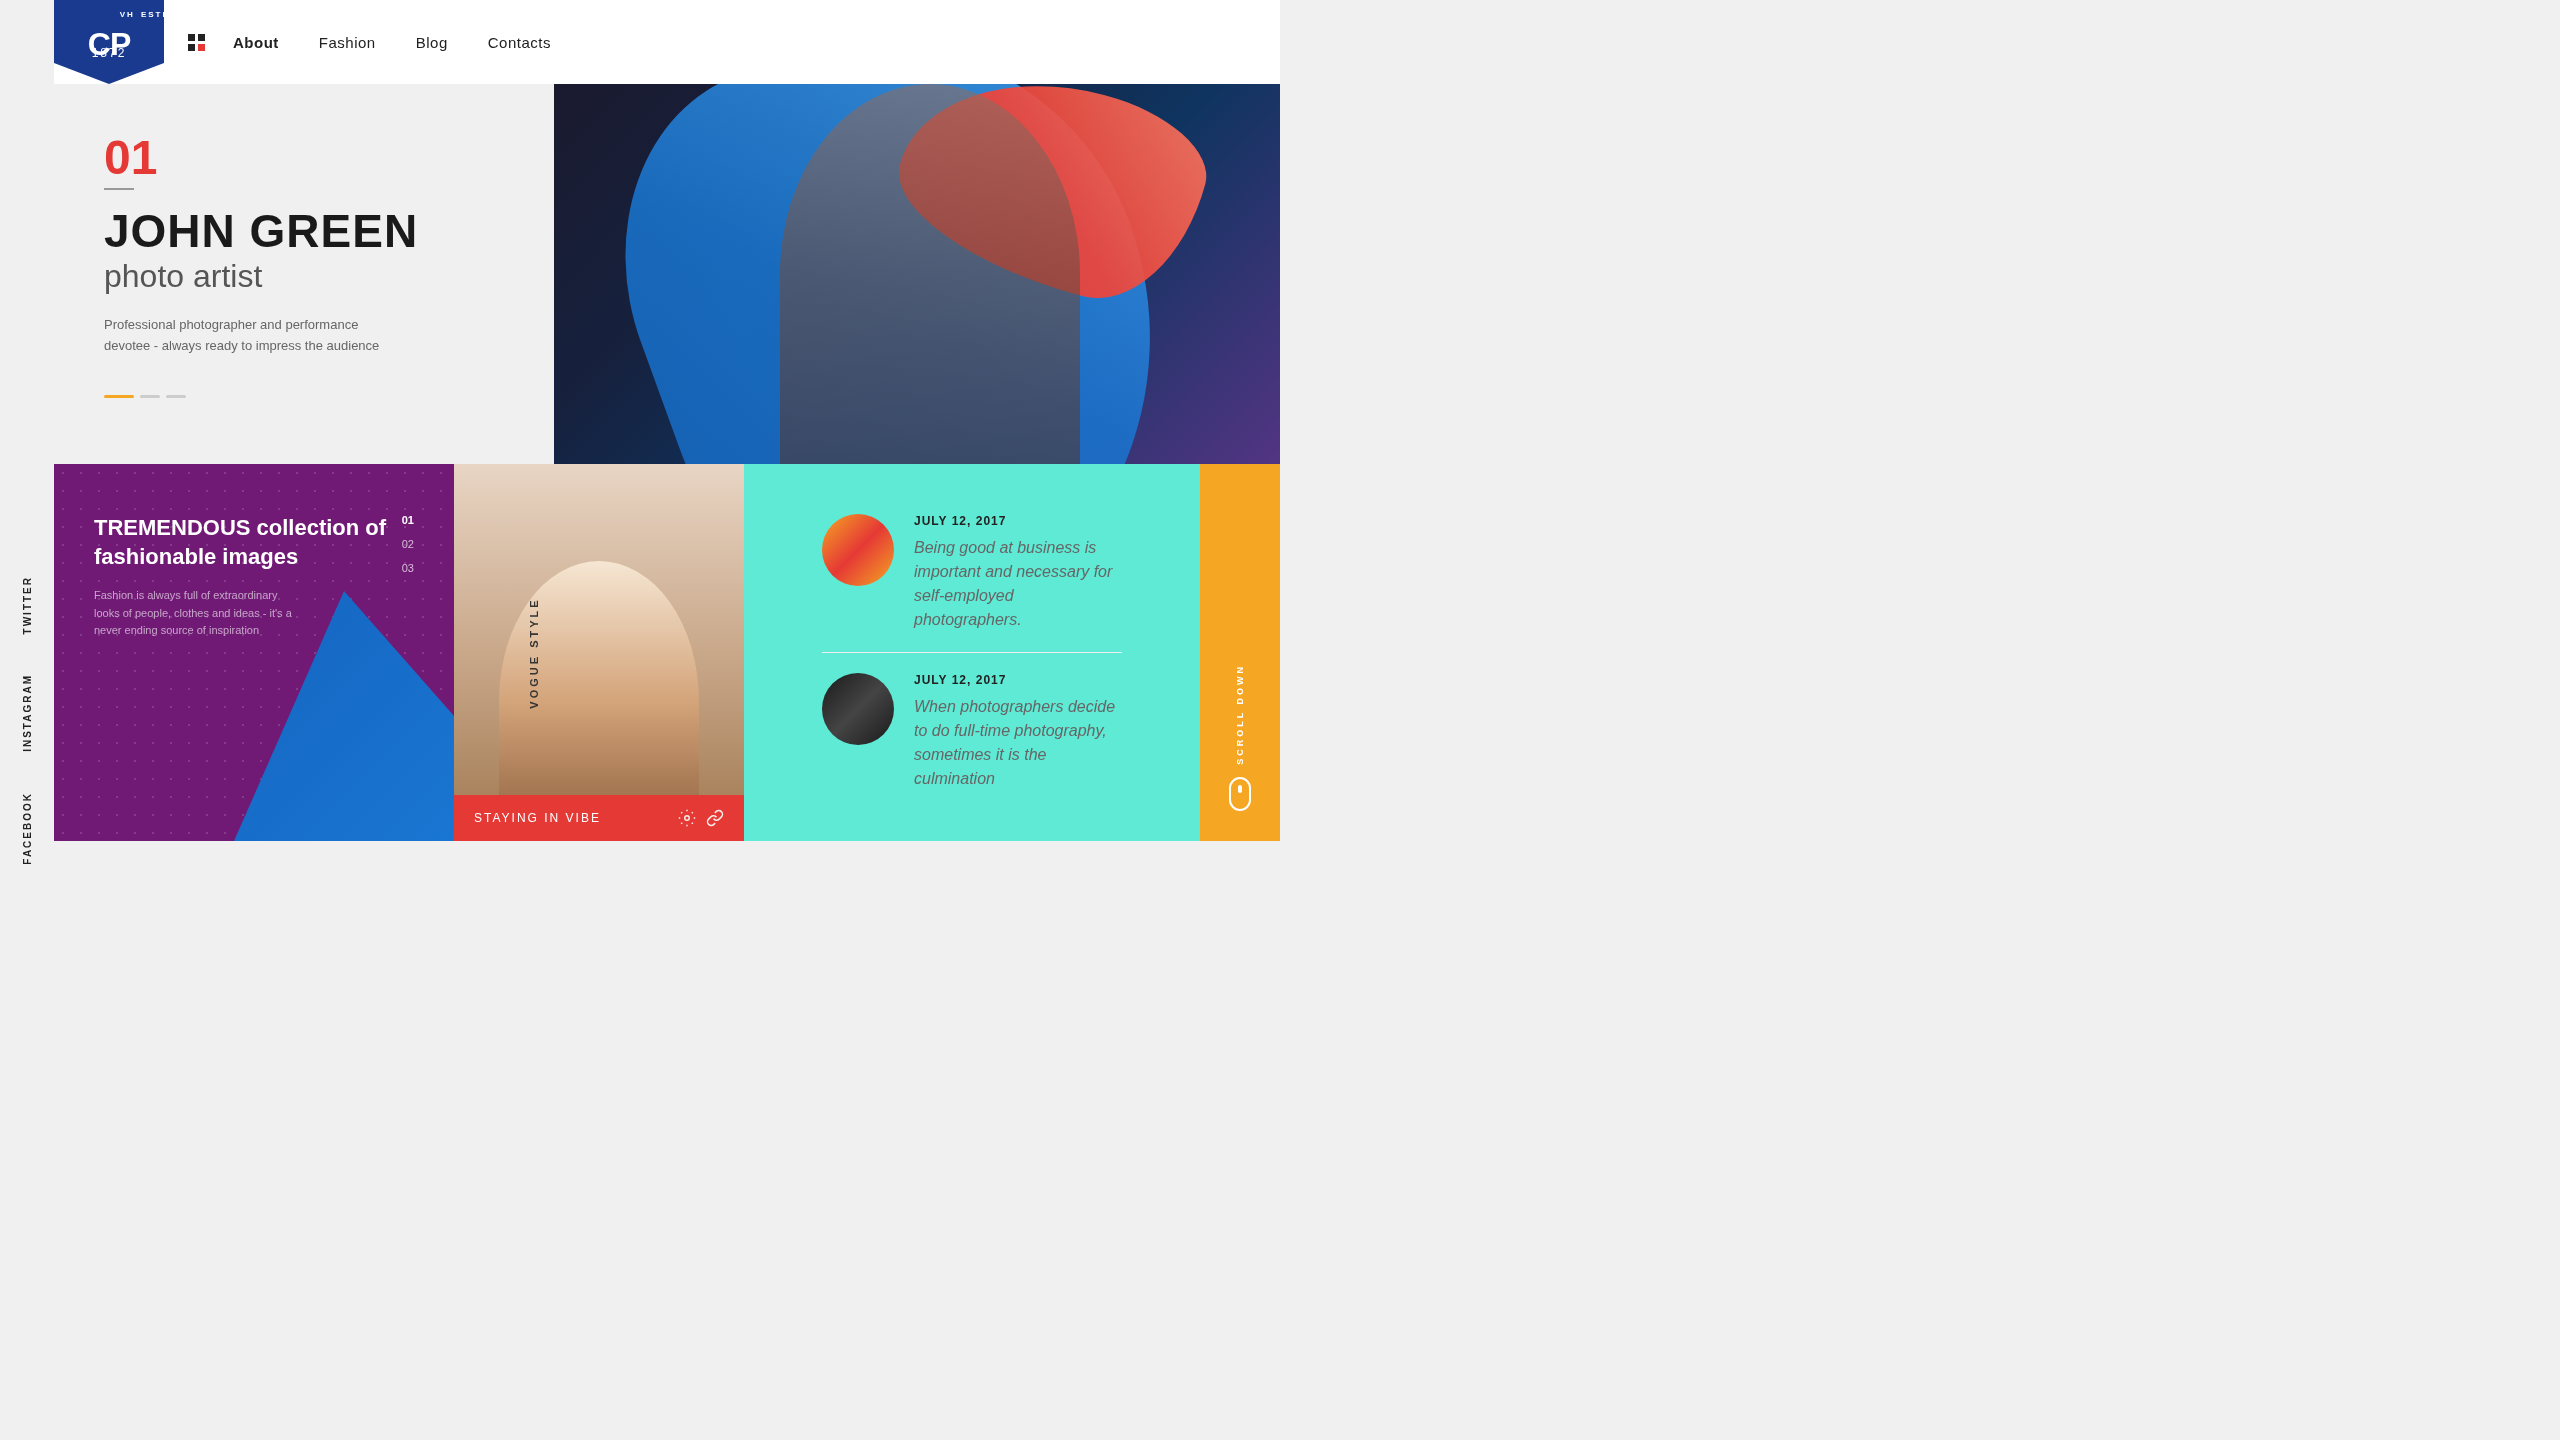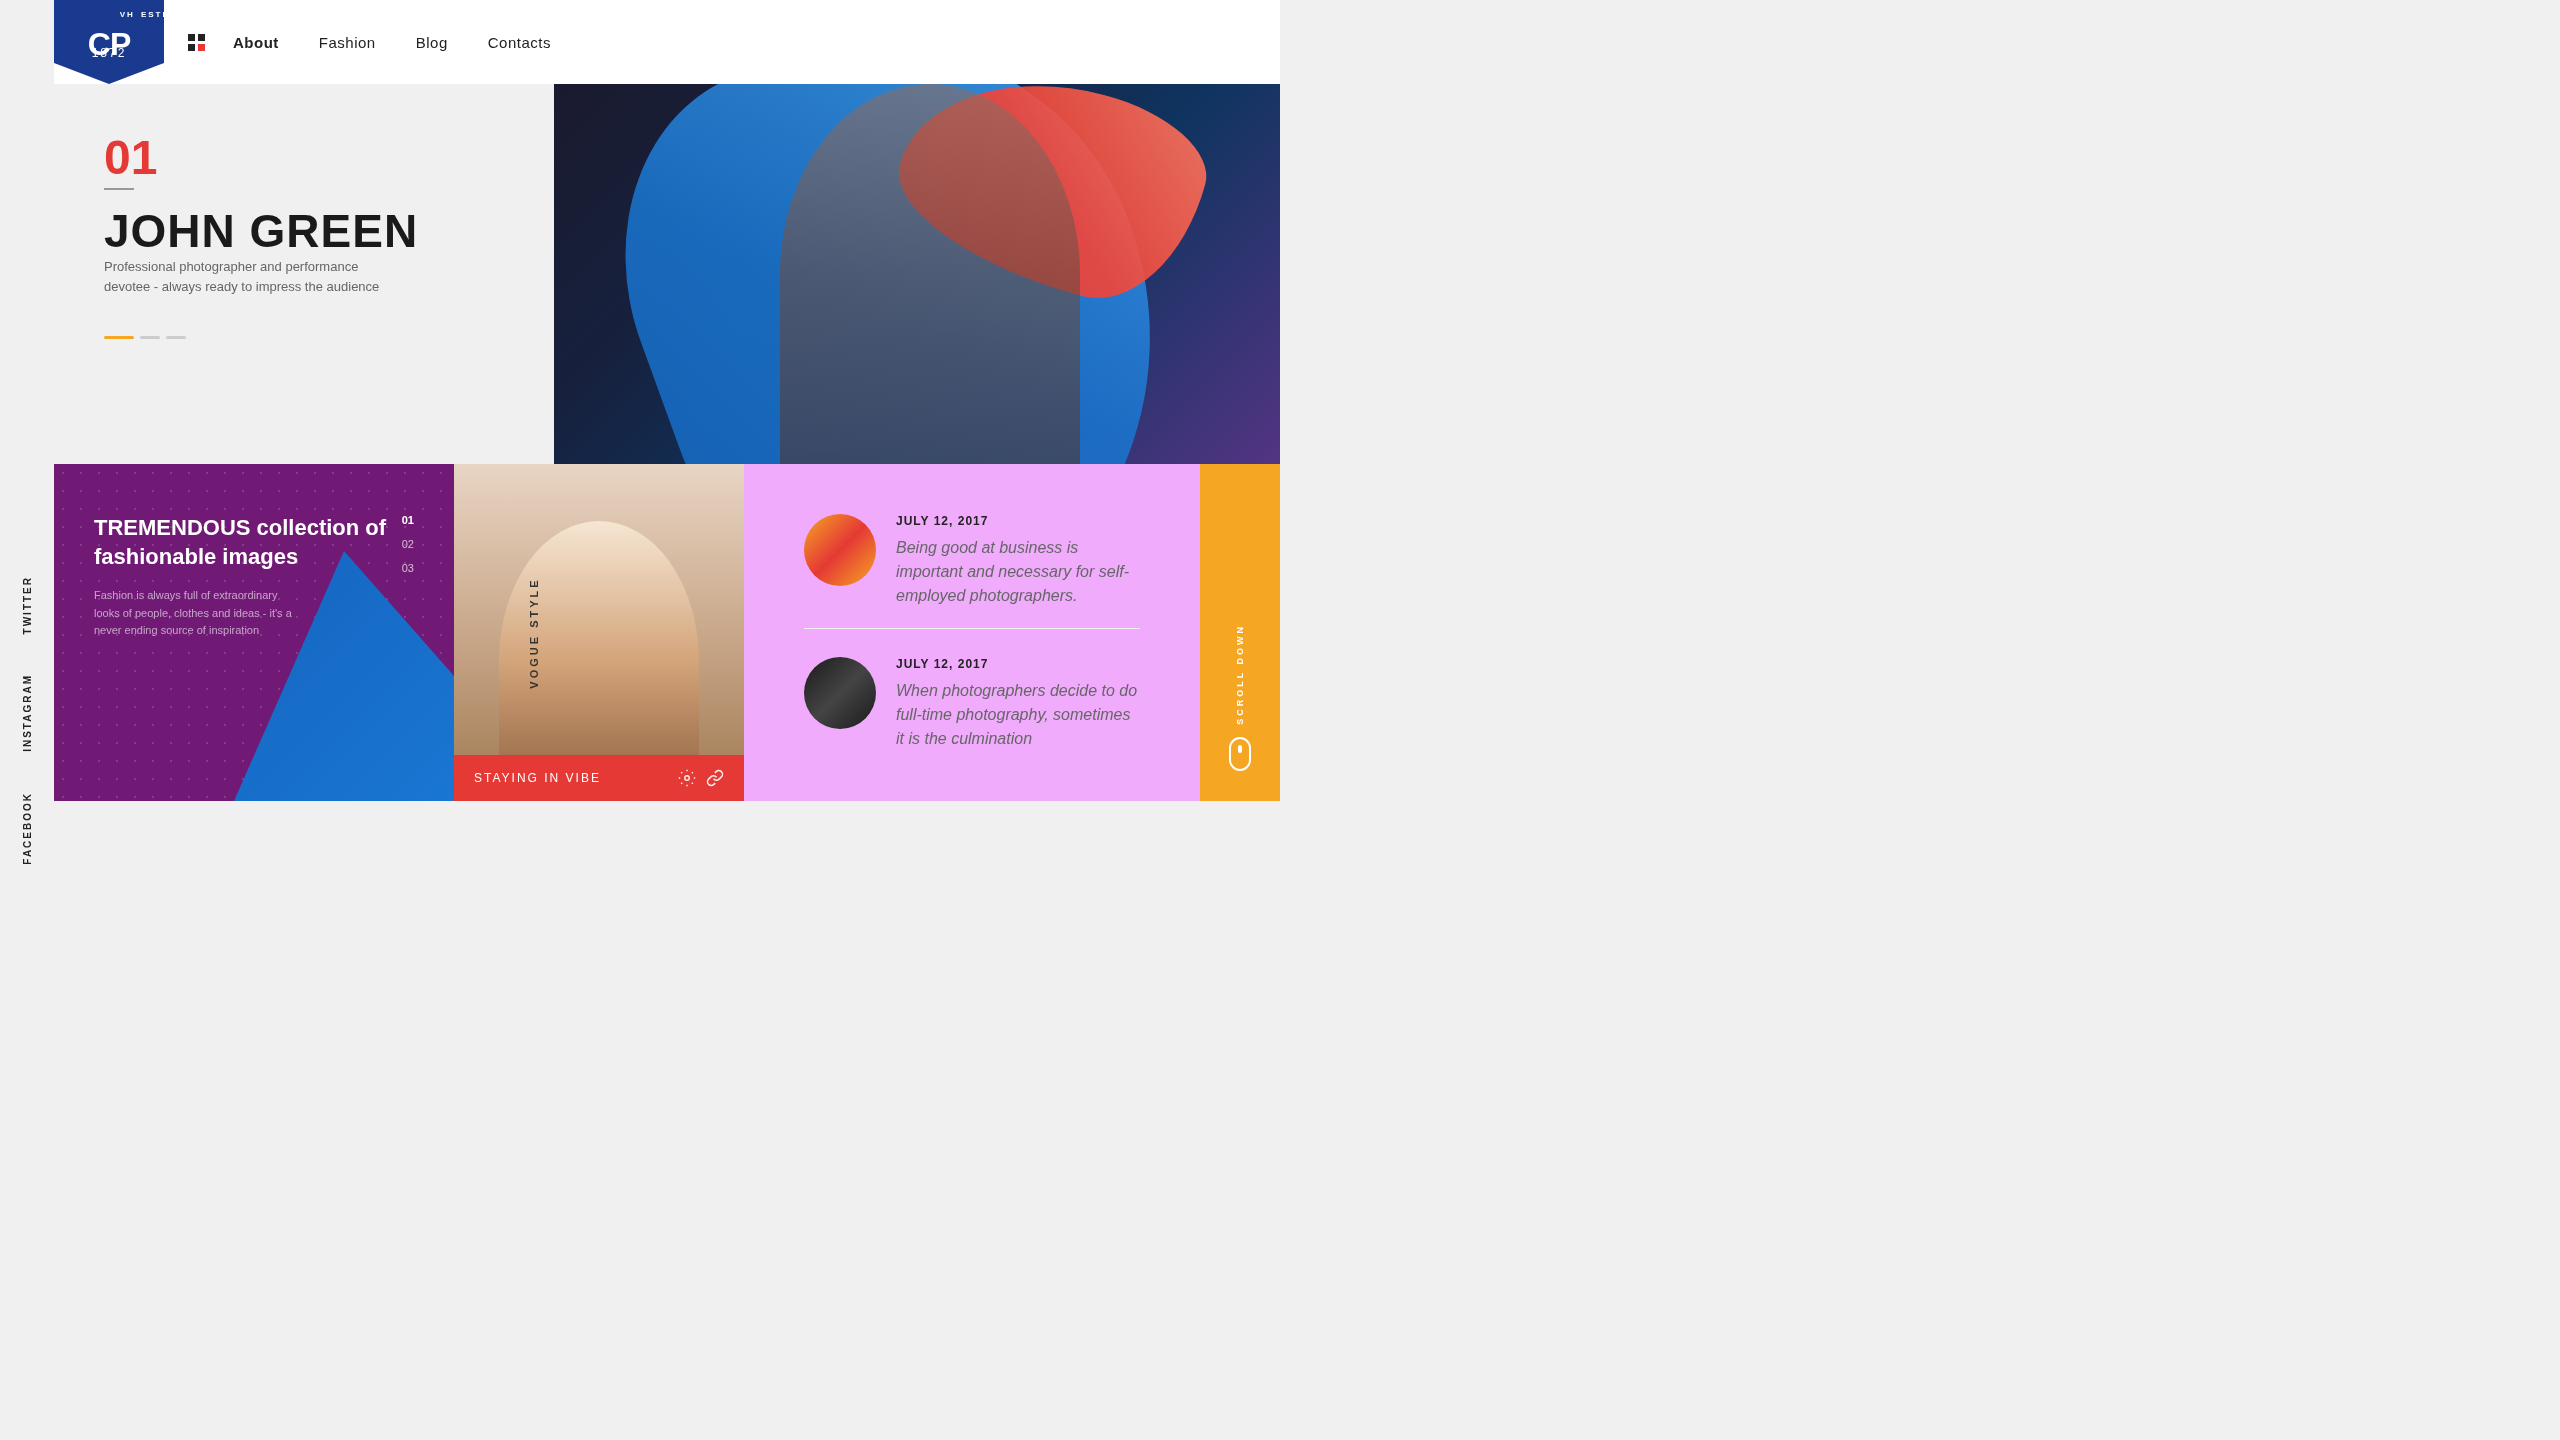--- a/index.html
+++ b/index.html
@@ -362,25 +362,25 @@
       width: 18px;
       height: 18px;
       color: #fff;
       cursor: pointer;
       opacity: 0.9;
     }
 
     
     .right-blog {
       flex: 1;
-      background: #f0abfc;
-      padding: 30px 60px;
+      background: #5eead4;
+      padding: 30px 78px;
       display: flex;
       flex-direction: column;
-      gap: 8px;
+      gap: 0;
     }
     .blog-post {
       display: flex;
       align-items: flex-start;
       gap: 20px;
       padding: 20px 0;
       border-bottom: 1px solid #f0f0f0;
     }
     .blog-post:last-child { border-bottom: none; }
     .blog-avatar {
@@ -488,20 +488,21 @@
       <a href="#">Blog</a>
       <a href="#">Contacts</a>
     </nav>
   </header>
 
   <section class="hero">
     <div class="hero-content">
       <span class="hero-number">01</span>
       <div class="hero-divider"></div>
       <div class="hero-name">JOHN GREEN</div>
+      <div class="hero-title">photo artist</div>
       <p class="hero-description">Professional photographer and performance devotee - always ready to impress the audience</p>
       <div class="hero-dots">
         <div class="hero-dot active"></div>
         <div class="hero-dot inactive"></div>
         <div class="hero-dot inactive"></div>
       </div>
     </div>
 
     <div class="hero-image">
       <div class="hero-image-bg"></div>

